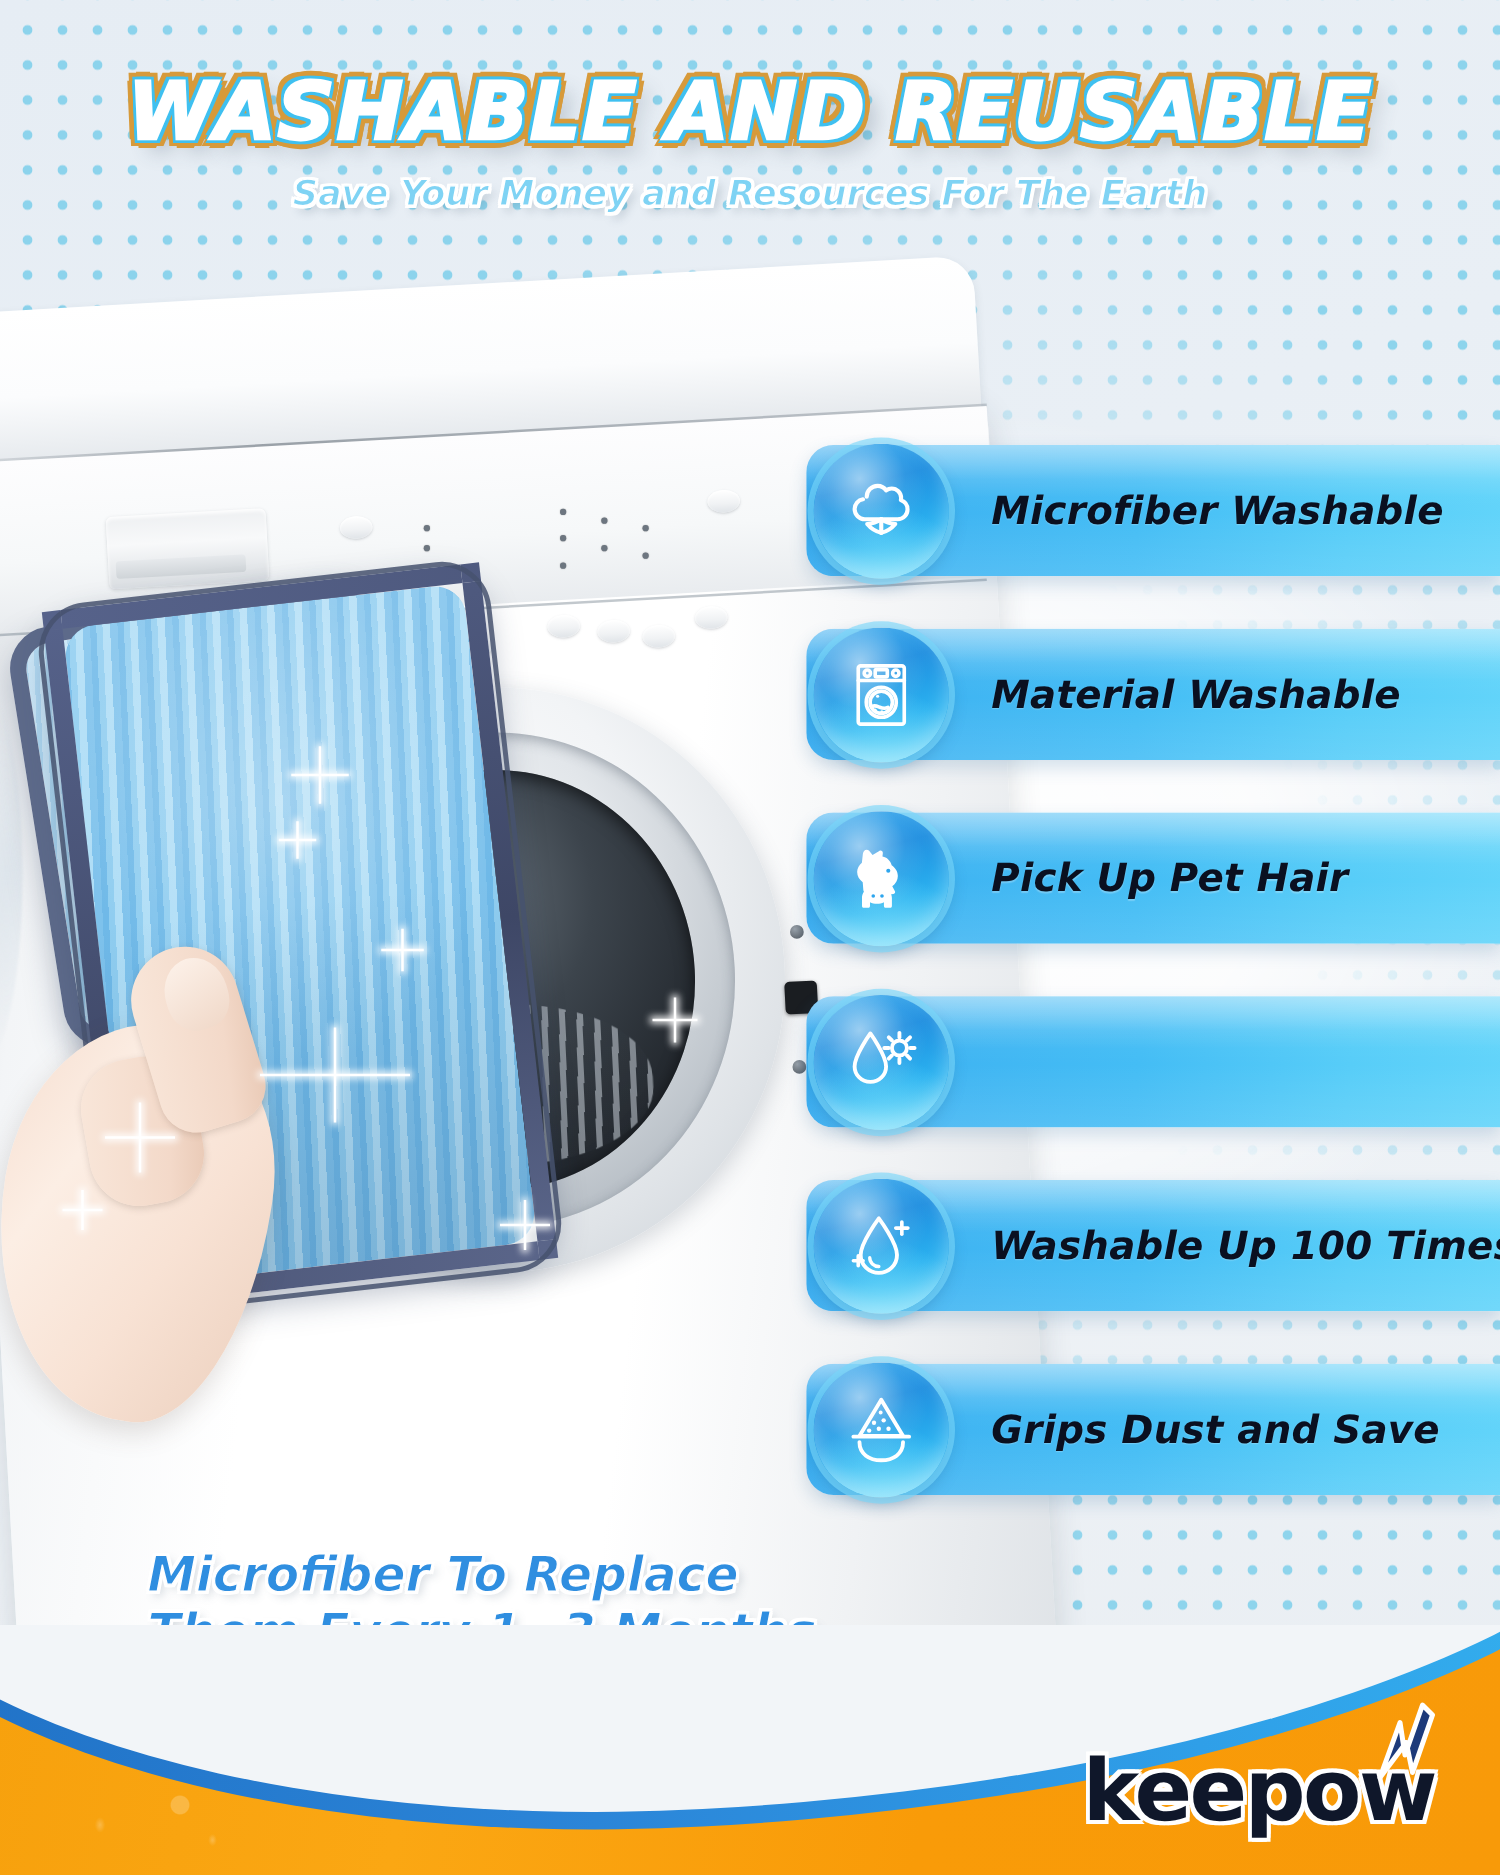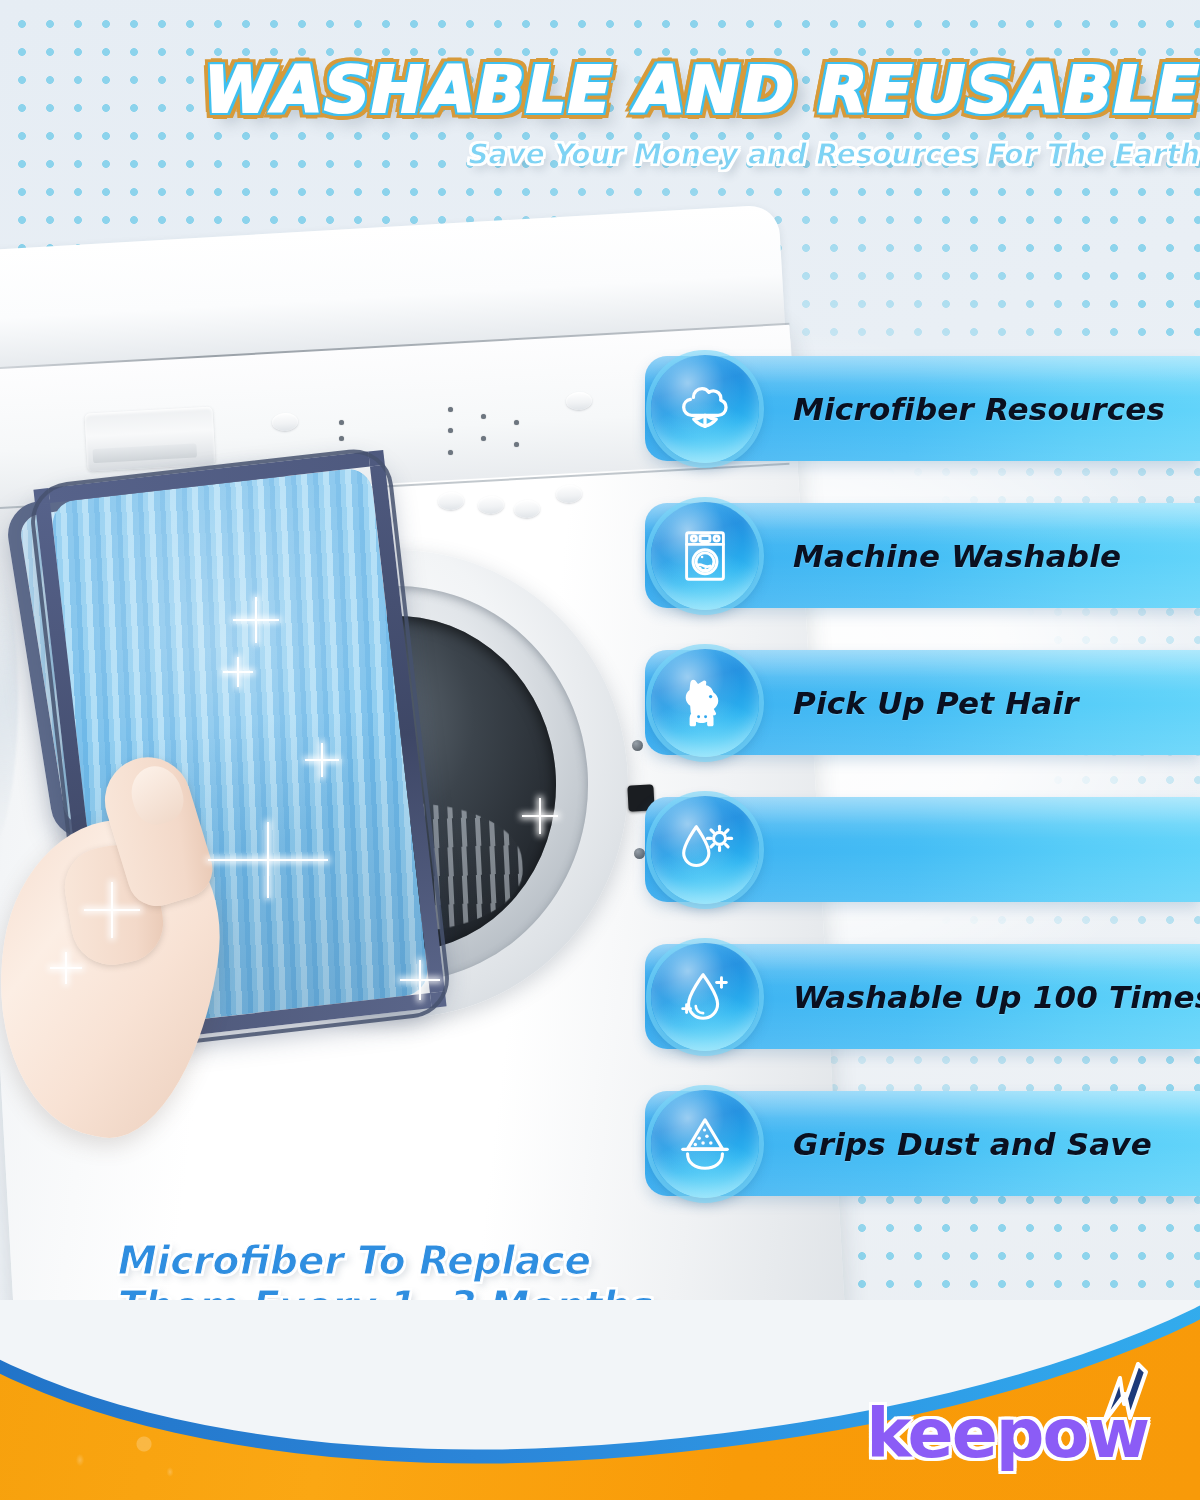--- a/index.html
+++ b/index.html
@@ -248,21 +248,21 @@
   .spark i {
     position:absolute; left:50%; top:50%;
     background: #ffffff;
     transform: translate(-50%,-50%);
     box-shadow: 0 0 6px 2px rgba(255,255,255,0.9);
   }
   .spark i.v { width: 2px; }
   .spark i.h { height: 2px; }
 
   
-  .headline-wrap { position: absolute; left: 0; top: 58px; width: 1200px; text-align: right; }
+  .headline-wrap { position: absolute; left: 0; top: 58px; width: 1200px; text-align: center; }
 
   .headline {
     display:inline-block;
     font-family: "DejaVu Sans", sans-serif;
     font-size: 64px;
     font-weight: bold;
     font-style: italic;
     letter-spacing: 1px;
     color: #ffffff;
     line-height: 1.0;
@@ -410,21 +410,21 @@
     border-radius: 0 0 62% 52% / 0 0 100% 100%;
     transform: rotate(-3deg);
   }
 
   .logo {
     position:absolute; right: 52px; bottom: 32px;
     font-family: "DejaVu Sans", sans-serif;
     font-size: 68px;
     font-weight: bold;
     letter-spacing: -2px;
-    color: #8b5cf6;
+    color: #0f172a;
     -webkit-text-stroke: 2px #ffffff;
     paint-order: stroke fill;
     text-shadow:
       3px 0 0 #fff, -3px 0 0 #fff, 0 3px 0 #fff, 0 -3px 0 #fff,
       3px 3px 0 #fff, -3px 3px 0 #fff, 3px -3px 0 #fff, -3px -3px 0 #fff;
     line-height: 1;
   }
   .logo-bolt {
     position:absolute; right: 44px; bottom: 62px;
     width: 62px; height: 78px;
@@ -536,41 +536,41 @@
 
     <div class="feat">
       <div class="badge">
         <svg viewBox="0 0 64 64" fill="none" stroke="#ffffff" stroke-width="3.4" stroke-linecap="round" stroke-linejoin="round">
           <path d="M20 20c0-5 4-9 9-9 3 0 5.5 1.5 7 3.8 1.3-1 2.9-1.6 4.6-1.6 4.3 0 7.8 3.5 7.8 7.8 0 .6-.1 1.2-.2 1.8 3.2 1.1 5.5 4.1 5.5 7.7 0 4.5-3.6 8.1-8.1 8.1H18.4C13.8 38.6 10 34.8 10 30.2c0-4.1 3-7.5 6.9-8.1"></path>
           <path d="M32 38.6c-3.4 2.2-7.4 3.6-11.6 3.9 3 3.6 7.1 6.2 11.6 7.3"></path>
           <path d="M32 38.6c3.4 2.2 7.4 3.6 11.6 3.9-3 3.6-7.1 6.2-11.6 7.3"></path>
           <path d="M32 38.6v11.2"></path>
         </svg>
       </div>
-      <span class="feat-label">Microfiber Resources</span>
+      <span class="feat-label">Microfiber Washable</span>
     </div>
 
     <div class="feat">
       <div class="badge">
         <svg viewBox="0 0 64 64" fill="none" stroke="#ffffff" stroke-width="3" stroke-linecap="round" stroke-linejoin="round">
           <rect x="13" y="8" width="38" height="48" rx="2"></rect>
           <line x1="13" y1="20" x2="51" y2="20"></line>
           <circle cx="20.5" cy="14" r="2.6"></circle>
           <rect x="27" y="11" width="10" height="6" rx="1"></rect>
           <circle cx="44" cy="14" r="2.6"></circle>
           <circle cx="32" cy="38" r="12.4"></circle>
           <circle cx="32" cy="38" r="9.2"></circle>
           <path d="M24.5 41.5c2.2-1.4 4.2-.2 6.2.6 2.2.9 4.5 1.3 6.8.2"></path>
           <circle cx="27" cy="44.5" r="1.3" fill="#fff" stroke="none"></circle>
           <circle cx="32.5" cy="45.8" r="1.3" fill="#fff" stroke="none"></circle>
           <circle cx="38" cy="44.2" r="1.3" fill="#fff" stroke="none"></circle>
           <circle cx="29" cy="33" r="1.3" fill="#fff" stroke="none"></circle>
         </svg>
       </div>
-      <span class="feat-label">Machine Washable</span>
+      <span class="feat-label">Material Washable</span>
     </div>
 
     <div class="feat">
       <div class="badge">
         <svg viewBox="0 0 64 64">
           <g fill="#ffffff">
             <path d="M20 8c-1.8 0-3 1.7-3.2 3.6l-.8 7.1c-2.4 1.9-3.9 4.7-3.9 7.8 0 3.4 1.8 6.4 4.6 8.3l.5 6.4c.1 1.4 1.3 2.5 2.7 2.5h2.8c.7 0 1.2-.6 1.2-1.3V40c2.1.8 4.5 1.2 7 1.2 1.4 0 2.8-.1 4.1-.4l2.4 2.9c.6.8 1.6 1.2 2.6 1.1l2.1-.2c1.1-.1 1.7-1.3 1.2-2.2l-2.2-4.2c2.8-2.1 4.6-5.1 4.6-8.5 0-3.6-2-6.8-5.1-8.9-1-3.8-4-6.6-7.6-7.2l.3-2.7c.2-1.6-1.5-2.7-2.9-1.9l-5.6 3.3-2.8-3.4C21.4 8.3 20.7 8 20 8z"></path>
             <circle cx="37.8" cy="25.4" r="1.7" fill="#2ea6ee"></circle>
           </g>
           <g fill="#ffffff">

